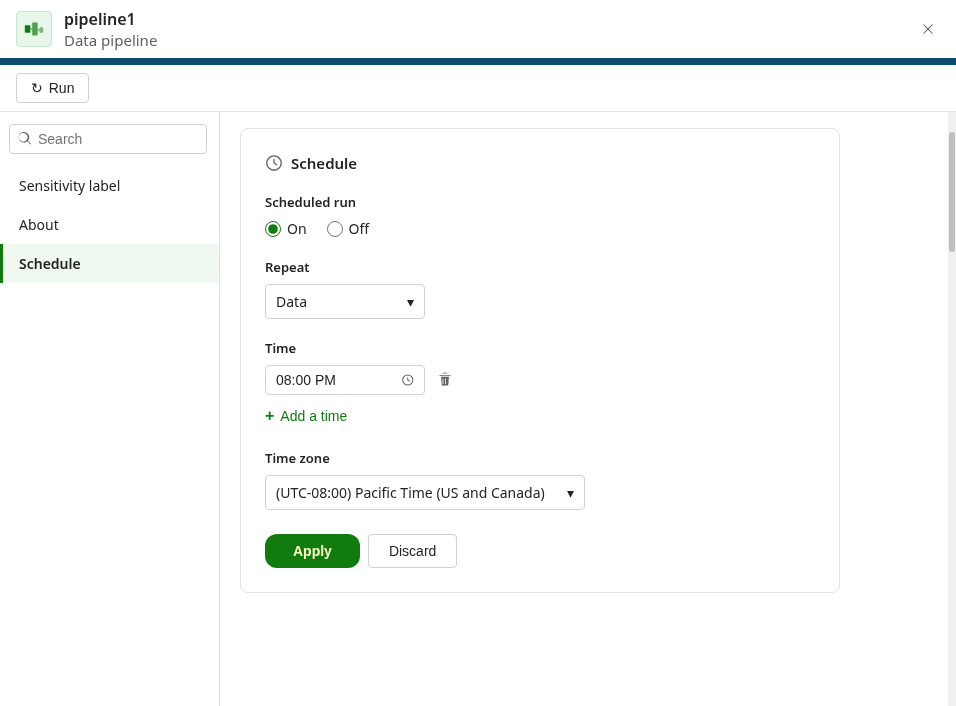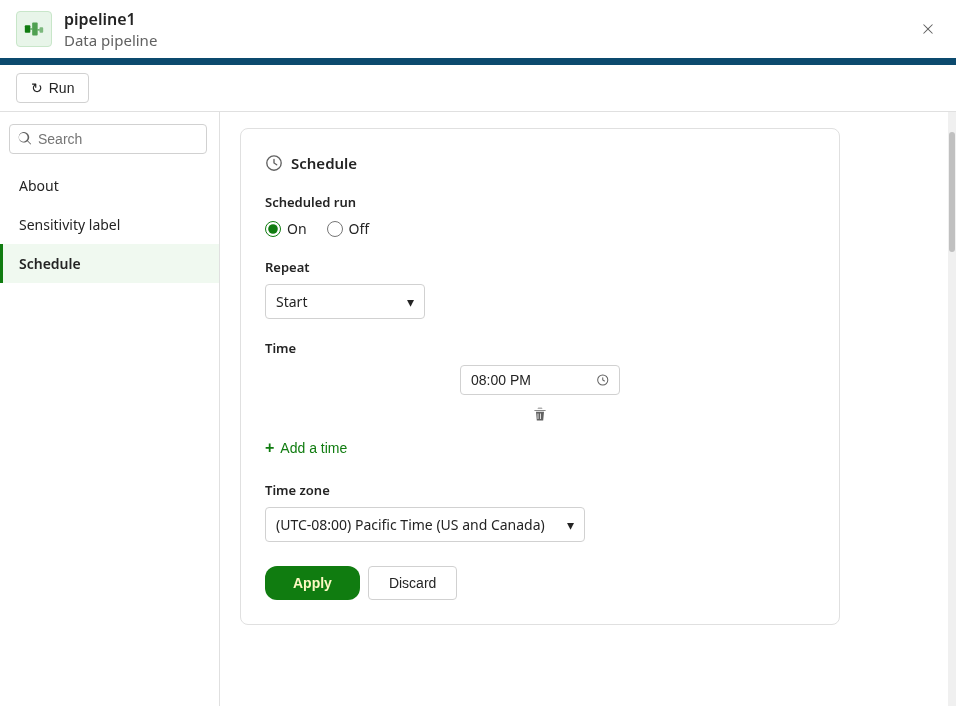--- a/index.html
+++ b/index.html
@@ -202,21 +202,20 @@
       cursor: pointer;
       background: #fff;
       font-size: 14px;
     }
 
     
     .time-row {
       display: flex;
       align-items: center;
       gap: 8px;
-      flex-direction: column;
     }
     .time-input-wrap {
       display: flex;
       align-items: center;
       border: 1px solid #d1d1d1;
       border-radius: 4px;
       padding: 6px 10px;
       width: 160px;
       gap: 8px;
       background: #fff;
@@ -368,24 +367,24 @@
 
   <div class="sidebar">
     <div class="search-box">
       <svg class="search-icon-svg" width="14" height="14" viewBox="0 0 16 16" fill="#616161">
         <path d="M10.68 10.68a6 6 0 1 1 .707-.707l3.636 3.636-.707.707zm-4.68.32a5 5 0 1 0 0-10 5 5 0 0 0 0 10z"></path>
       </svg>
       <input type="text" placeholder="Search" style="">
     </div>
 
     <div class="sidebar-item">
+      <span>Sensitivity label</span>
+    </div>
+    <div class="sidebar-item">
       <span>About</span>
-    </div>
-    <div class="sidebar-item">
-      <span>Sensitivity label</span>
     </div>
     <div class="sidebar-item active">
       <span>Schedule</span>
     </div>
   </div>
 
   <div class="content">
     <div class="schedule-card">
 
       <div class="schedule-header">
@@ -406,21 +405,21 @@
           <label class="radio-option">
             <input type="radio" name="scheduled_run" style="">
             <span>Off</span>
           </label>
         </div>
       </div>
 
       <div class="form-section">
         <div class="form-label">Repeat</div>
         <div class="select-dropdown">
-          <span>Start</span>
+          <span>Data</span>
           <span>▾</span>
         </div>
       </div>
 
       <div class="form-section">
         <div class="form-label">Time</div>
         <div class="time-row">
           <div class="time-input-wrap">
             <input type="text" value="08:00 PM" style="">
             <svg width="16" height="16" viewBox="0 0 20 20" fill="none" stroke="#616161" stroke-width="1.5">

